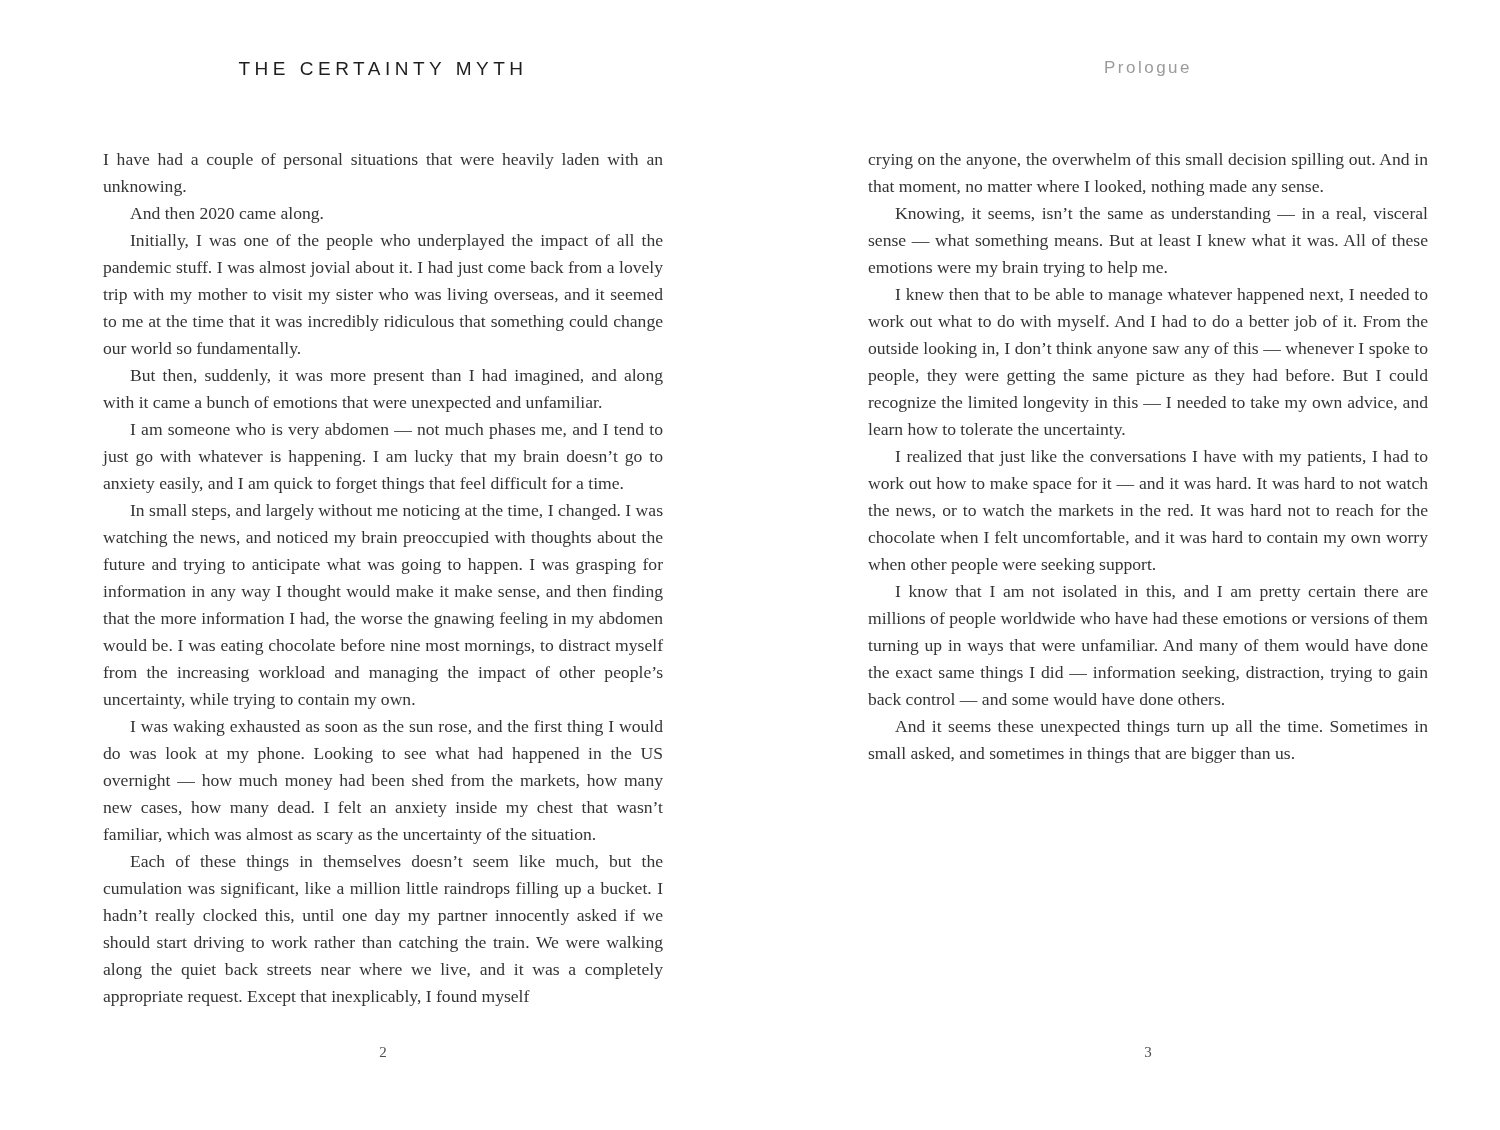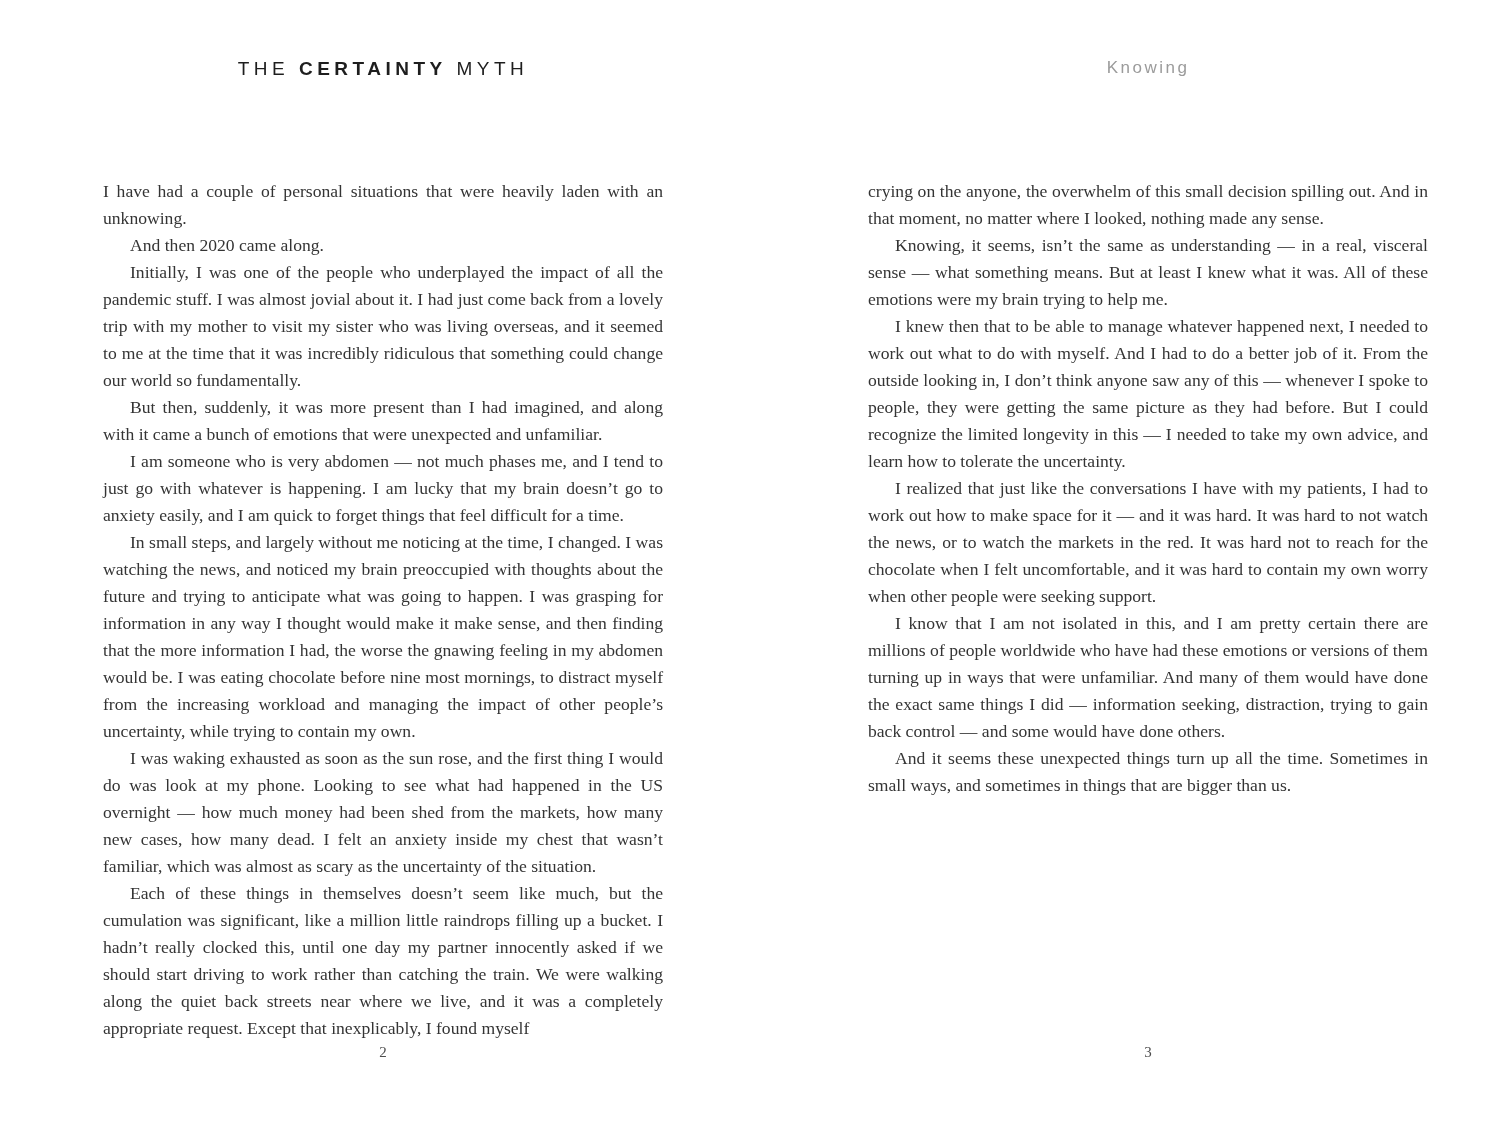--- a/index.html
+++ b/index.html
@@ -23,40 +23,40 @@
     text-align: center;
     font-family: "Liberation Sans", sans-serif;
     white-space: nowrap;
   }
   .running-head.title {
     font-size: 19px;
     letter-spacing: 4.5px;
     color: #1e1e1e;
     font-weight: 400;
   }
-  .running-head.title .bold { font-weight: 700; }
+  .running-head.title .bold { font-weight: 400; }
   .running-head.chapter {
     font-size: 17px;
     letter-spacing: 2.5px;
     color: #9b9b9b;
     font-weight: 400;
   }
 
   .body-text {
     position: absolute;
     top: 146px;
     left: 0;
     width: 560px;
     text-align: justify;
     color: #343434;
     font-size: 17.6px;
     line-height: 27px;
   }
   .body-text p { margin: 0; text-indent: 27px; }
-  .body-text p.flush { text-indent: 0; margin-top: 32px; }
+  .body-text p.flush { text-indent: 0; }
 
   .page-number {
     position: absolute;
     top: 1044px;
     left: 0;
     width: 100%;
     text-align: center;
     font-size: 15px;
     color: #4d4d4d;
   }
@@ -81,27 +81,27 @@
       <p>I am someone who is very abdomen — not much phases me, and I tend to just go with whatever is happening. I am lucky that my brain doesn’t go to anxiety easily, and I am quick to forget things that feel difficult for a time.</p>
       <p>In small steps, and largely without me noticing at the time, I changed. I was watching the news, and noticed my brain preoccupied with thoughts about the future and trying to anticipate what was going to happen. I was grasping for information in any way I thought would make it make sense, and then finding that the more information I had, the worse the gnawing feeling in my abdomen would be. I was eating chocolate before nine most mornings, to distract myself from the increasing workload and managing the impact of other people’s uncertainty, while trying to contain my own.</p>
       <p>I was waking exhausted as soon as the sun rose, and the first thing I would do was look at my phone. Looking to see what had happened in the US overnight — how much money had been shed from the markets, how many new cases, how many dead. I felt an anxiety inside my chest that wasn’t familiar, which was almost as scary as the uncertainty of the situation.</p>
       <p>Each of these things in themselves doesn’t seem like much, but the cumulation was significant, like a million little raindrops filling up a bucket. I hadn’t really clocked this, until one day my partner innocently asked if we should start driving to work rather than catching the train. We were walking along the quiet back streets near where we live, and it was a completely appropriate request. Except that inexplicably, I found myself</p>
     </div>
 
     <div class="page-number">2</div>
   </div>
 
   <div class="page page-right">
-    <div class="running-head chapter">Knowing</div>
+    <div class="running-head chapter">Prologue</div>
 
     <div class="body-text">
       <p class="flush">crying on the anyone, the overwhelm of this small decision spilling out. And in that moment, no matter where I looked, nothing made any sense.</p>
       <p>Knowing, it seems, isn’t the same as understanding — in a real, visceral sense — what something means. But at least I knew what it was. All of these emotions were my brain trying to help me.</p>
       <p>I knew then that to be able to manage whatever happened next, I needed to work out what to do with myself. And I had to do a better job of it. From the outside looking in, I don’t think anyone saw any of this — whenever I spoke to people, they were getting the same picture as they had before. But I could recognize the limited longevity in this — I needed to take my own advice, and learn how to tolerate the uncertainty.</p>
       <p>I realized that just like the conversations I have with my patients, I had to work out how to make space for it — and it was hard. It was hard to not watch the news, or to watch the markets in the red. It was hard not to reach for the chocolate when I felt uncomfortable, and it was hard to contain my own worry when other people were seeking support.</p>
       <p>I know that I am not isolated in this, and I am pretty certain there are millions of people worldwide who have had these emotions or versions of them turning up in ways that were unfamiliar. And many of them would have done the exact same things I did — information seeking, distraction, trying to gain back control — and some would have done others.</p>
-      <p>And it seems these unexpected things turn up all the time. Sometimes in small ways, and sometimes in things that are bigger than us.</p>
+      <p>And it seems these unexpected things turn up all the time. Sometimes in small asked, and sometimes in things that are bigger than us.</p>
     </div>
 
     <div class="page-number">3</div>
   </div>
 
 </div>
 
 </body></html>

